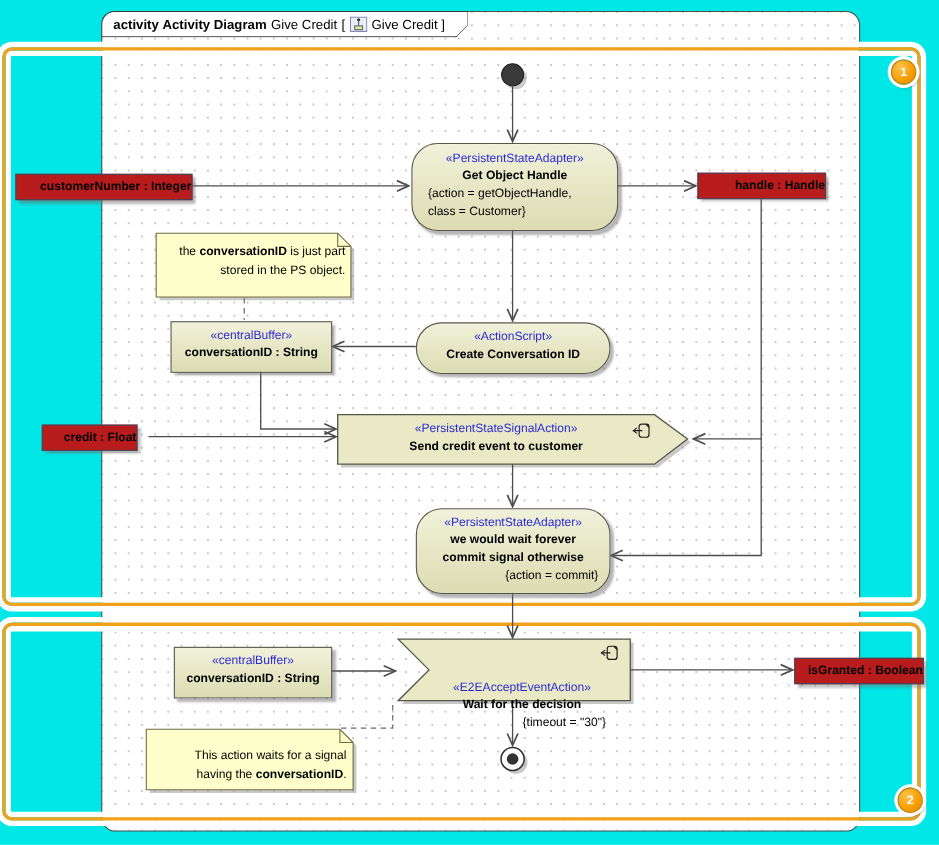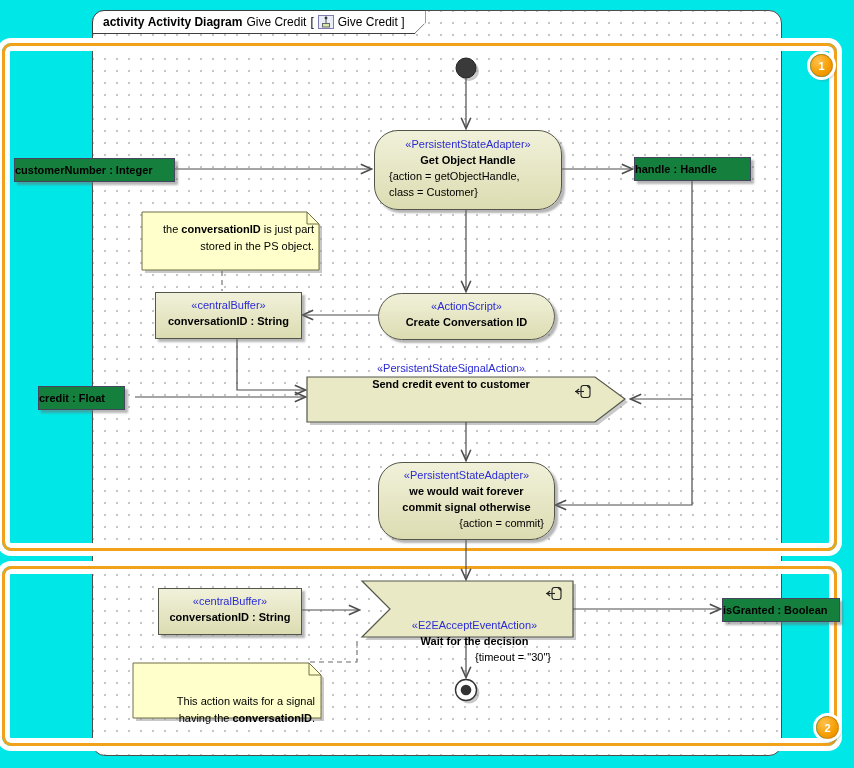--- a/index.html
+++ b/index.html
@@ -50,24 +50,24 @@
     box-shadow:3px 3px 2px rgba(110,110,110,.5);
     text-align:center;font-size:11px;color:#000;z-index:4;
   }
   .buffer{
     background:linear-gradient(180deg,#f1f1da,#dcdcb2);
     border:1px solid #55564a;
     box-shadow:3px 3px 2px rgba(110,110,110,.5);
     text-align:center;font-size:11px;z-index:4;
   }
   .objnode{
-    background:#15803d;border:1px solid #45455e;
+    background:#b91c1c;border:1px solid #45455e;
     box-shadow:3px 3px 2px rgba(110,110,110,.5);
     font-size:11px;font-weight:bold;color:#000;
-    display:flex;align-items:center;justify-content:flex-start;z-index:4;
+    display:flex;align-items:center;justify-content:flex-end;z-index:4;
   }
   .stereo{color:#2b2bd4;line-height:16px;}
   .nname{font-weight:bold;line-height:16px;color:#000;}
   .constraint{line-height:16px;color:#000;}
   .txt{z-index:4;font-size:11px;text-align:center;color:#000;}
   .notetxt{z-index:4;font-size:11px;text-align:right;color:#000;line-height:17px;}
   svg.layer{position:absolute;left:0;top:0;z-index:3;pointer-events:none;}
   .icon16{z-index:5;}
 </style>
 </head>
@@ -178,21 +178,21 @@
 <div class="abs buffer" style="left:155px;top:292px;width:145px;height:45px;">
   <div class="stereo" style="margin-top:4px;">«centralBuffer»</div>
   <div class="nname">conversationID : String</div>
 </div>
 
 <div class="abs action" style="left:378px;top:293px;width:175px;height:45px;">
   <div class="stereo" style="margin-top:4px;">«ActionScript»</div>
   <div class="nname">Create Conversation ID</div>
 </div>
 
-<div class="abs txt" style="left:307px;top:360px;width:288px;">
+<div class="abs txt" style="left:307px;top:382px;width:288px;">
   <div class="stereo">«PersistentStateSignalAction»</div>
   <div class="nname">Send credit event to customer</div>
 </div>
 <svg class="abs icon16" style="left:575px;top:384px;" width="17" height="15" viewBox="0 0 17 15">
   <rect x="6" y="1.5" width="9" height="12" rx="2.5" fill="none" stroke="#222" stroke-width="1.1"></rect>
   <path d="M12,1.5 L15,4.5" stroke="#222" stroke-width="1.1" fill="none"></path>
   <line x1="0" y1="7.5" x2="9" y2="7.5" stroke="#222" stroke-width="1.1"></line>
   <path d="M4,5 L1,7.5 L4,10" fill="none" stroke="#222" stroke-width="1.1"></path>
 </svg>
 
@@ -213,16 +213,16 @@
   <div class="nname">Wait for the decision</div>
   <div class="constraint" style="text-align:right;padding-right:16px;">{timeout = "30"}</div>
 </div>
 <svg class="abs icon16" style="left:546px;top:586px;" width="17" height="15" viewBox="0 0 17 15">
   <rect x="6" y="1.5" width="9" height="12" rx="2.5" fill="none" stroke="#222" stroke-width="1.1"></rect>
   <path d="M12,1.5 L15,4.5" stroke="#222" stroke-width="1.1" fill="none"></path>
   <line x1="0" y1="7.5" x2="9" y2="7.5" stroke="#222" stroke-width="1.1"></line>
   <path d="M4,5 L1,7.5 L4,10" fill="none" stroke="#222" stroke-width="1.1"></path>
 </svg>
 
-<div class="abs notetxt" style="left:140px;top:693px;width:175px;">
+<div class="abs notetxt" style="left:140px;top:679px;width:175px;">
   <div>This action waits for a signal</div>
   <div><span>having the </span><b>conversationID</b><span>.</span></div>
 </div>
 
 </body></html>

